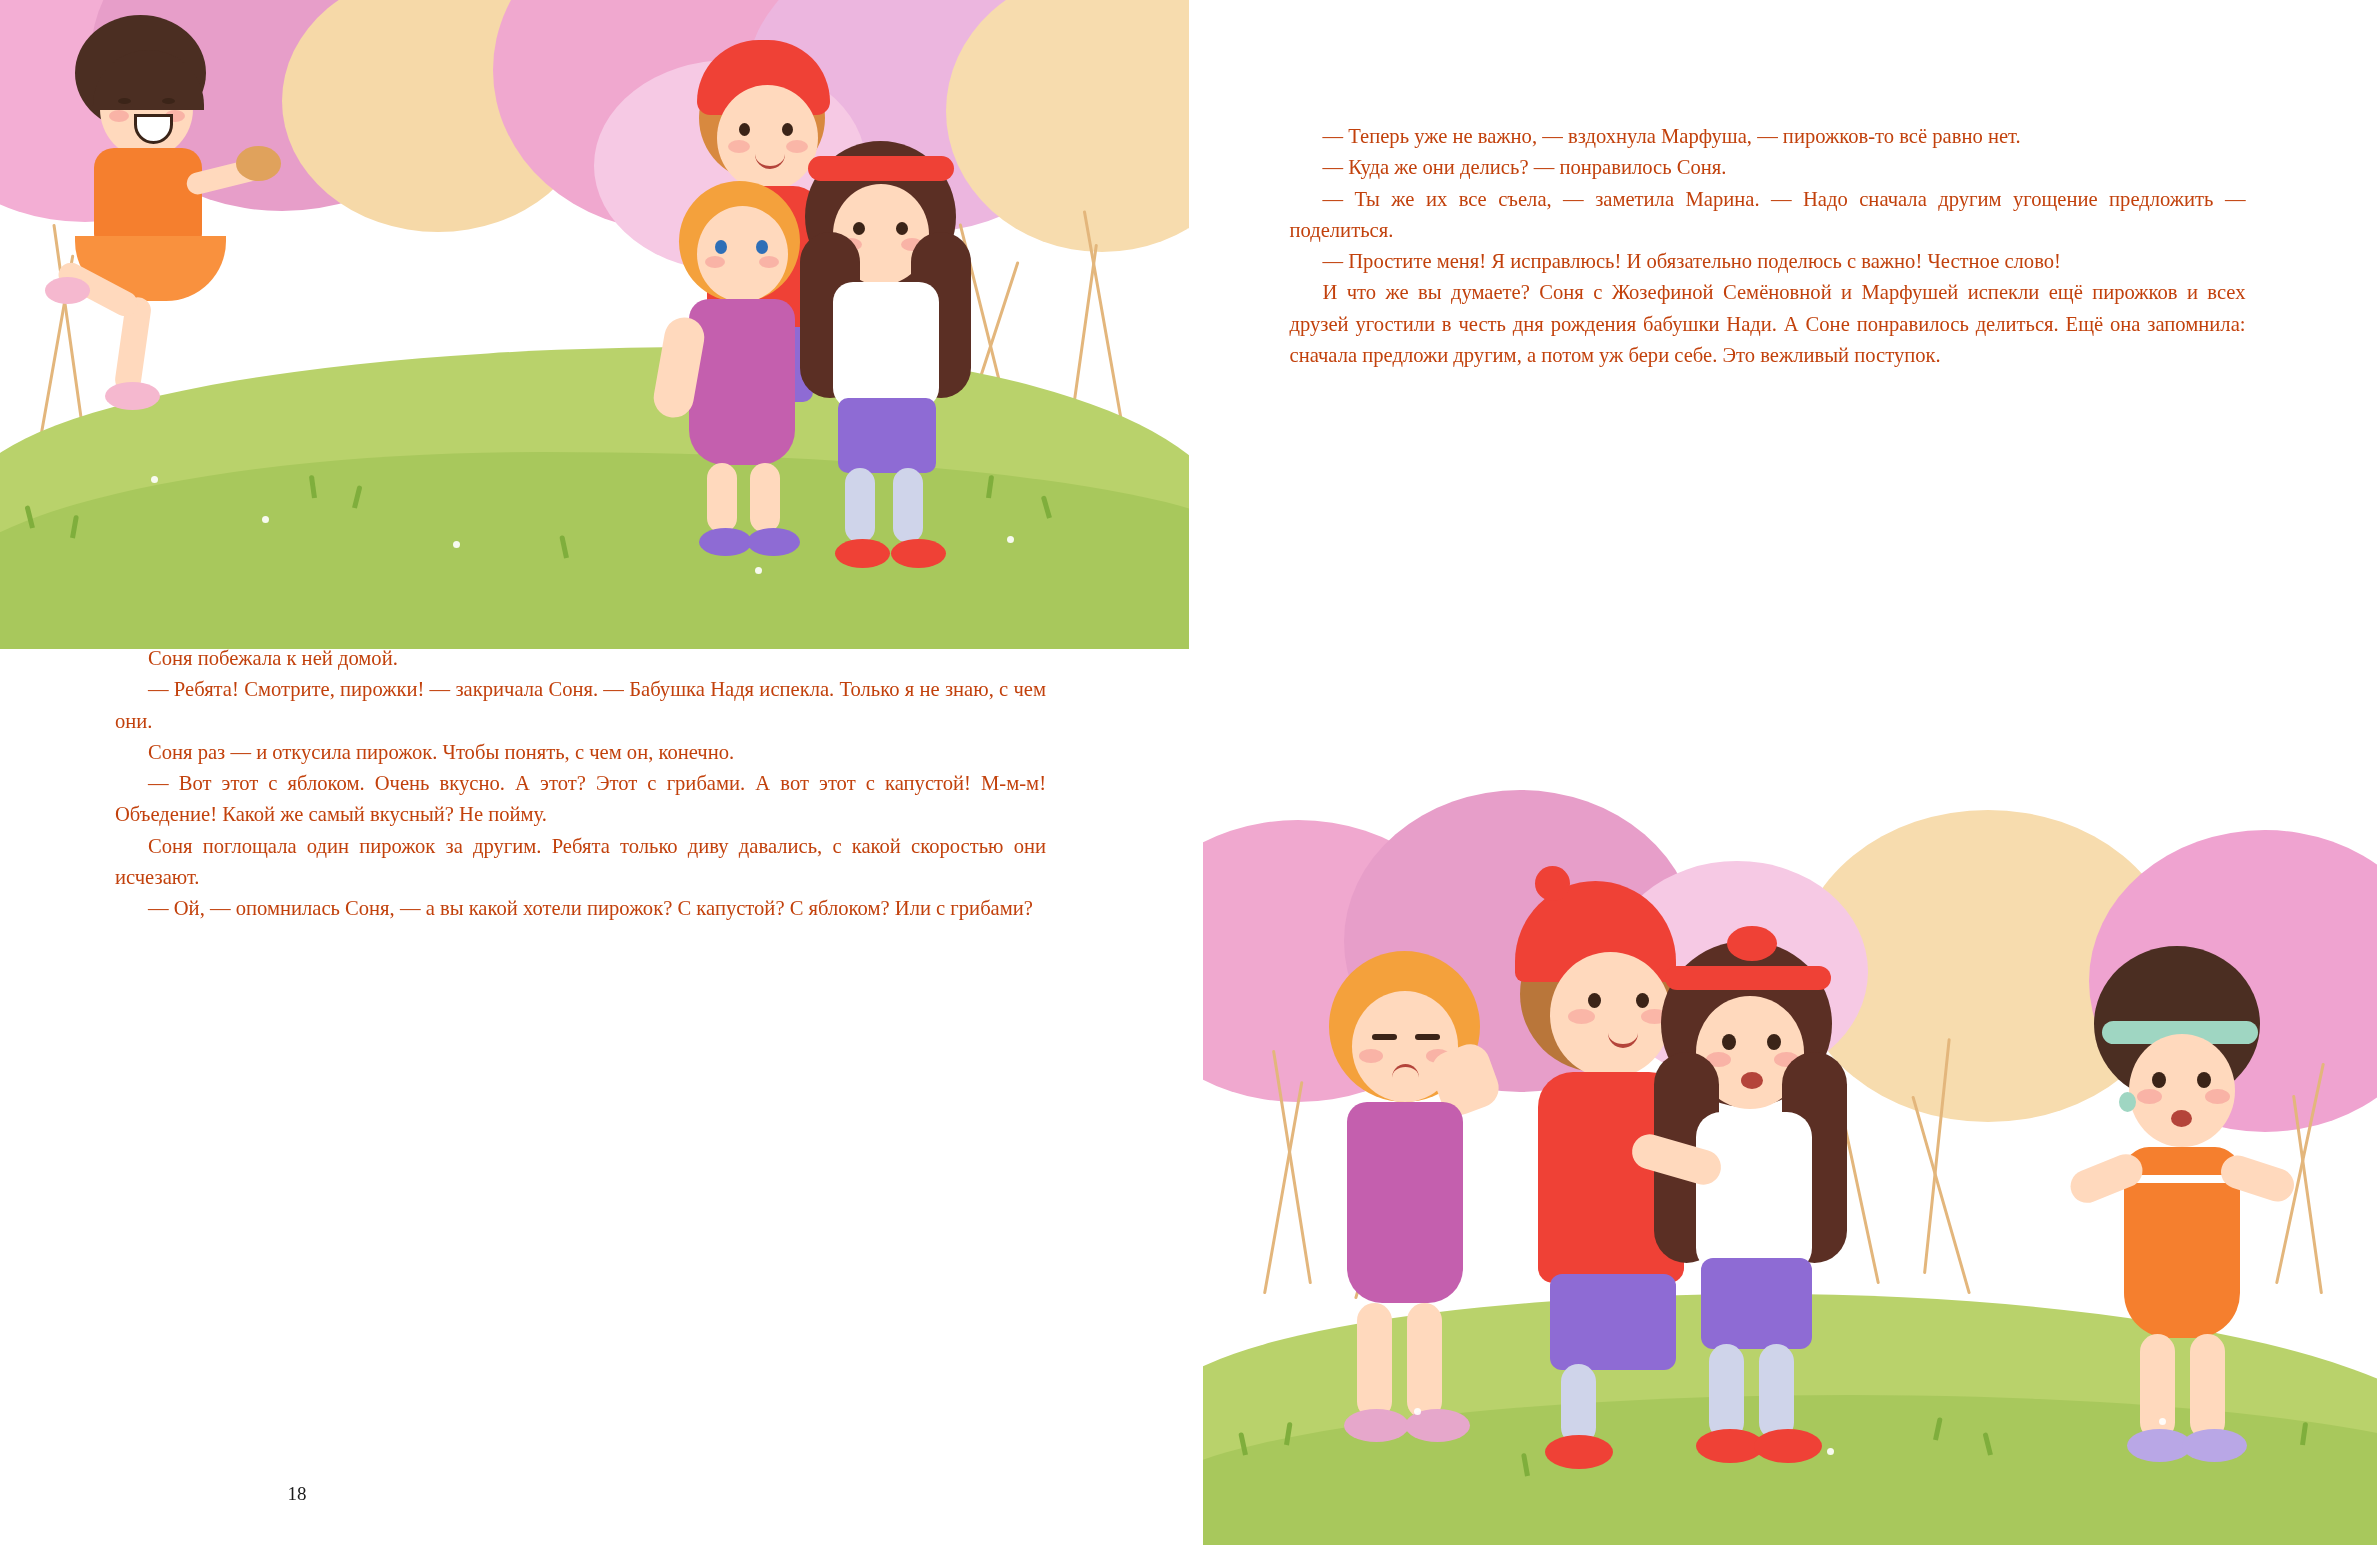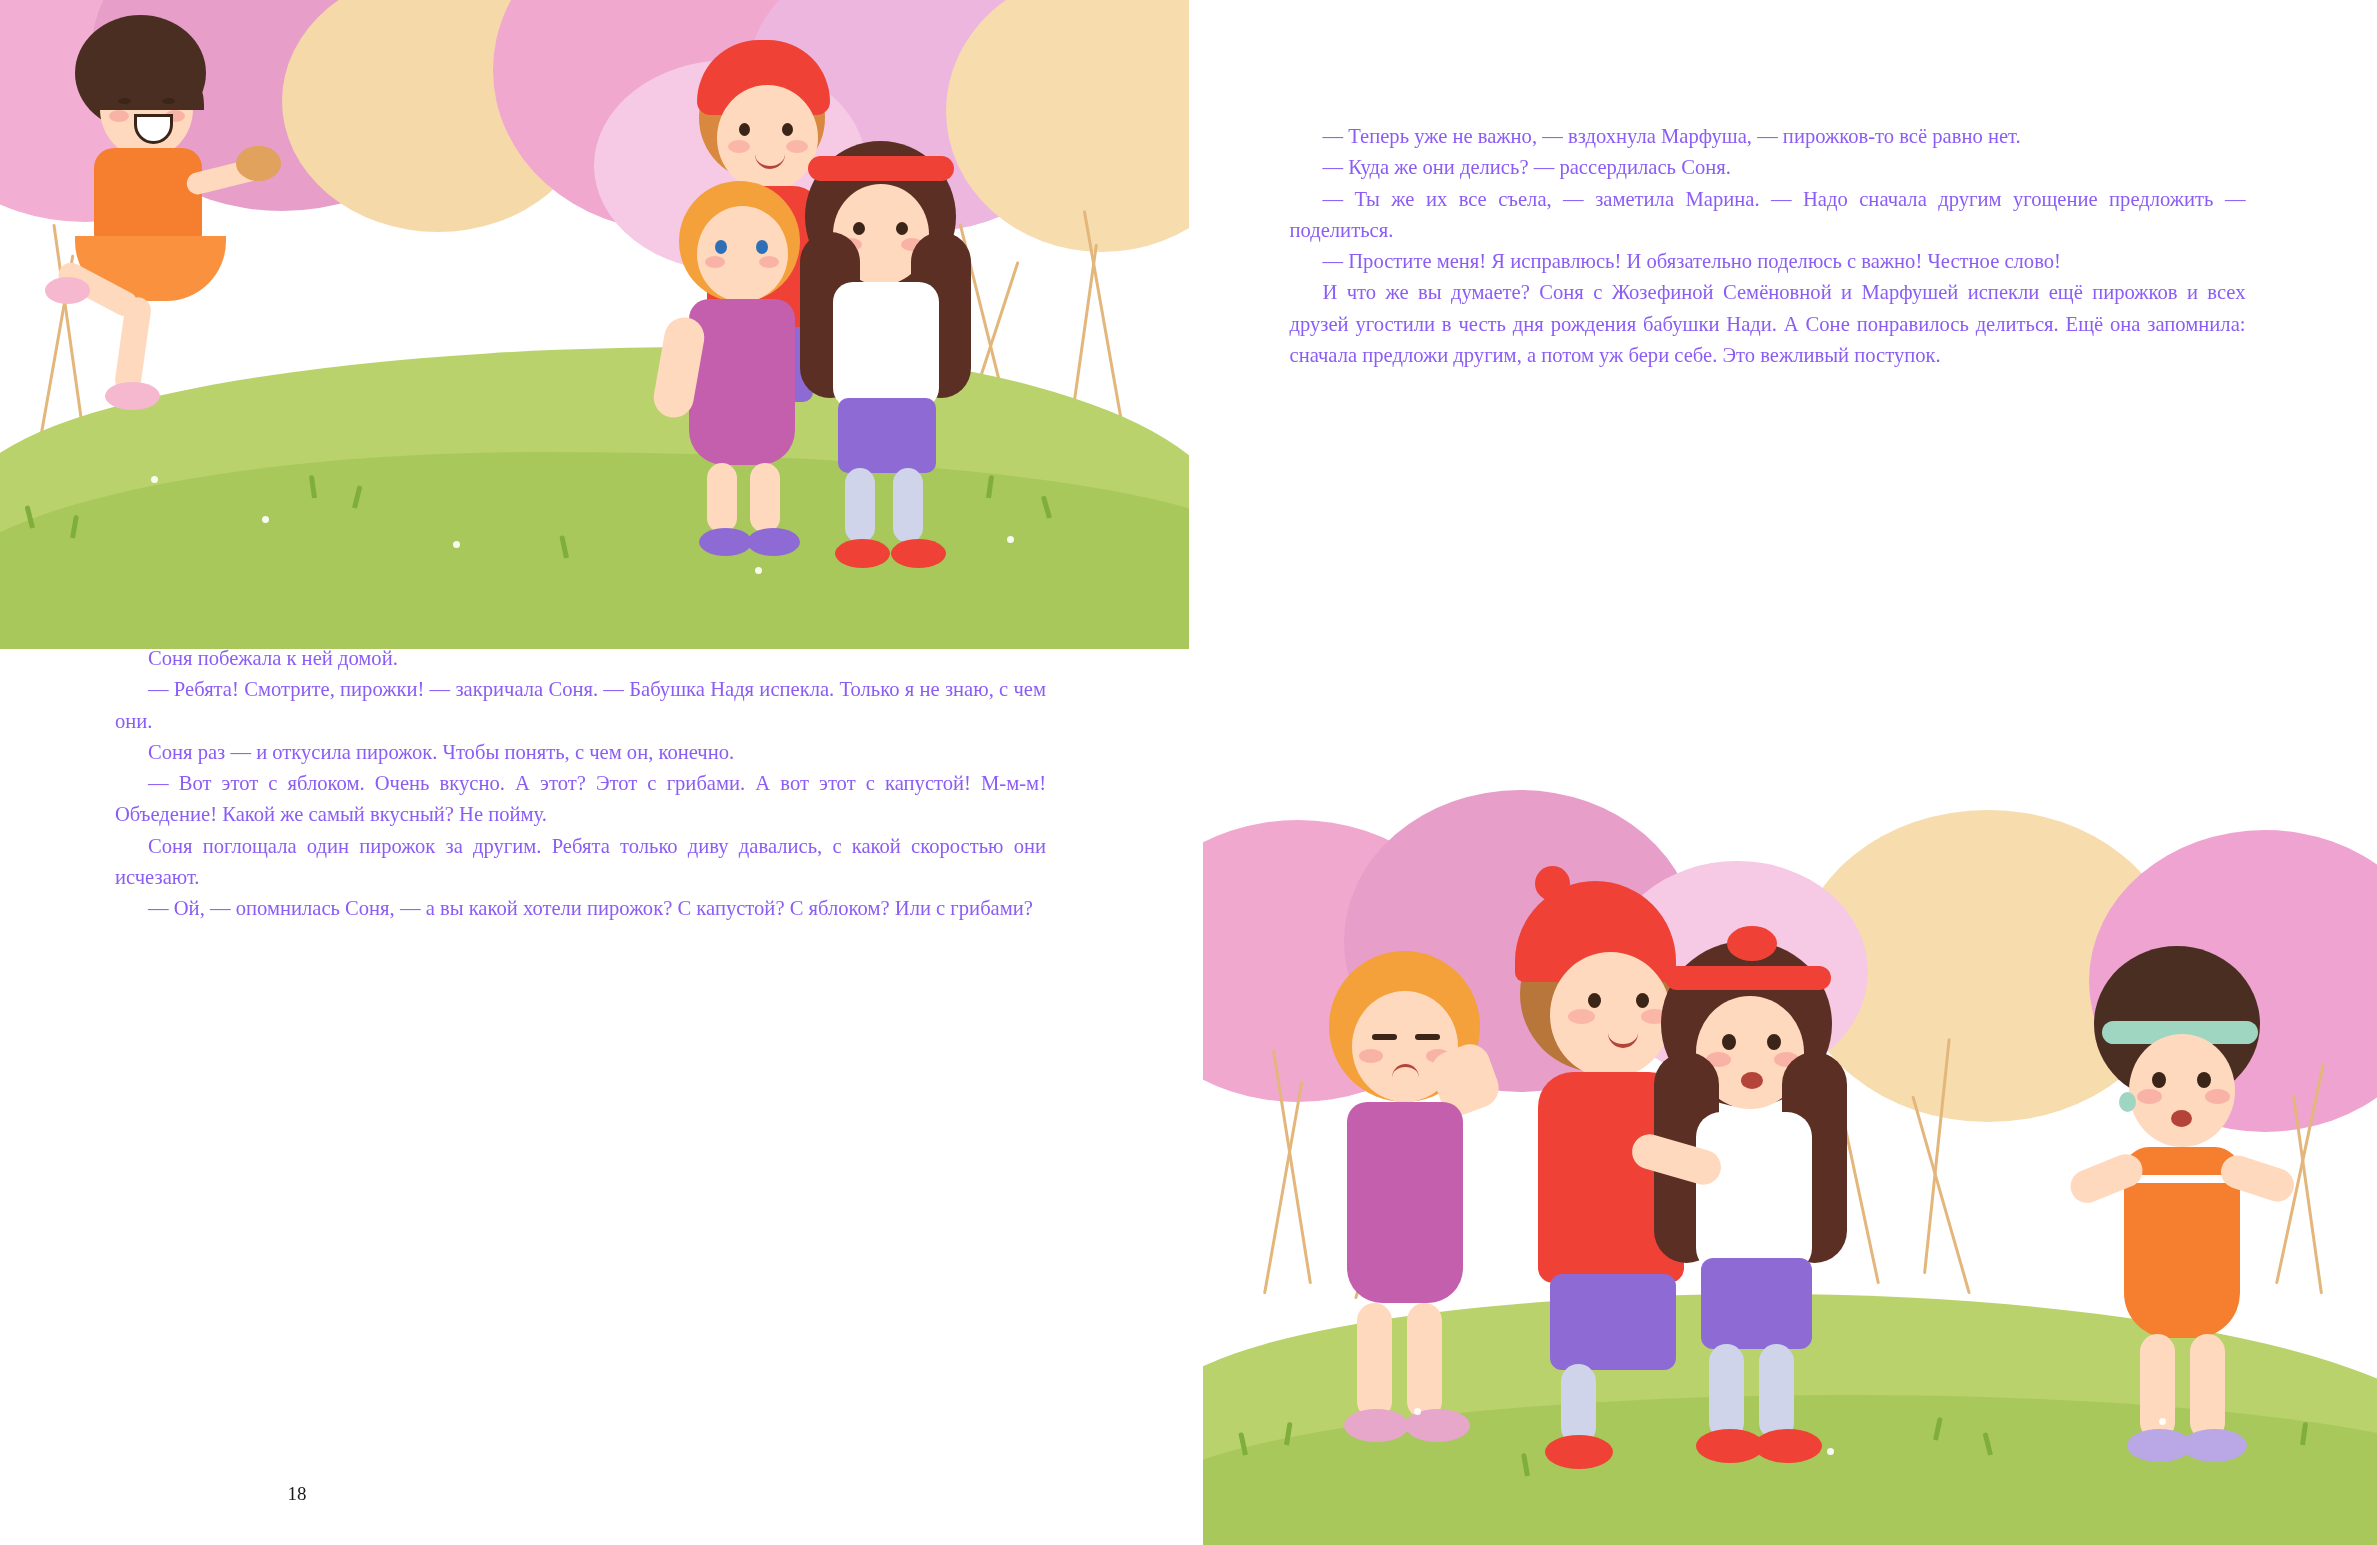--- a/index.html
+++ b/index.html
@@ -72,21 +72,21 @@
   }
 
   
   .text-col {
     position: absolute;
     font-size: 20.6px;
     line-height: 1.52;
     text-align: justify;
     text-justify: inter-word;
     hyphens: manual;
-    color: #8b5cf6;
+    color: #c2410c;
   }
   .text-col p {
     margin: 0;
   }
   .text-col p.ind {
     text-indent: 33px;
   }
 
   #left-text {
     left: 115px;
@@ -287,21 +287,21 @@
       <p class="ind">— Ой, — опомнилась Соня, — а вы какой хотели пиро­жок? С капустой? С яблоком? Или с грибами?</p>
     </div>
 
     <div class="folio" id="folio-left">18</div>
   </div>
 
   <div class="page">
 
     <div class="text-col" id="right-text">
       <p class="ind">— Теперь уже не важно, — вздохнула Марфуша, — пи­рожков-то всё равно нет.</p>
-      <p class="ind">— Куда же они делись? — рассердилась Соня.</p>
+      <p class="ind">— Куда же они делись? — понравилось Соня.</p>
       <p class="ind">— Ты же их все съела, — заметила Марина. — Надо сначала другим угощение предложить — поделиться.</p>
       <p class="ind">— Простите меня! Я исправлюсь! И обязательно поде­люсь с важно! Честное слово!</p>
       <p class="ind">И что же вы думаете? Соня с Жозефиной Семёновной и Марфушей испекли ещё пирожков и всех друзей угостили в честь дня рождения бабушки Нади. А Соне понравилось делиться. Ещё она запомнила: сначала предложи другим, а потом уж бери себе. Это вежливый поступок.</p>
     </div>
 
     <div class="illo-bottom">
 
       <div class="blob" style="left:-81px;top:60px;width:352px;height:282px;background:#f0a8cf;"></div>
       <div class="blob" style="left:141px;top:30px;width:352px;height:302px;background:#e79ec9;"></div>
       <div class="blob" style="left:594px;top:50px;width:382px;height:312px;background:#f7dcae;"></div>

